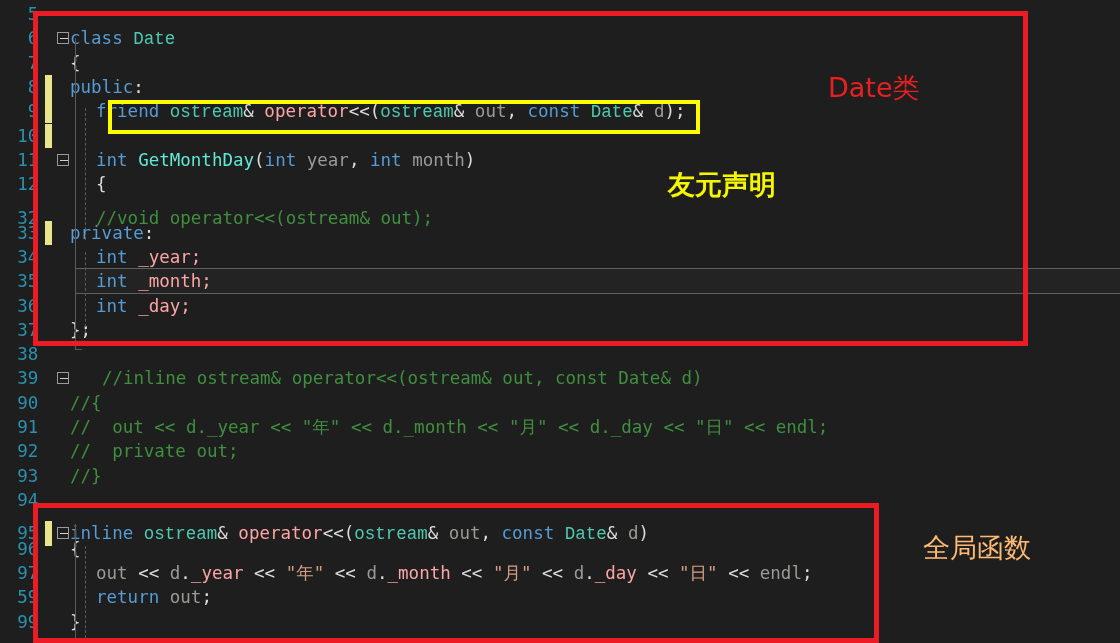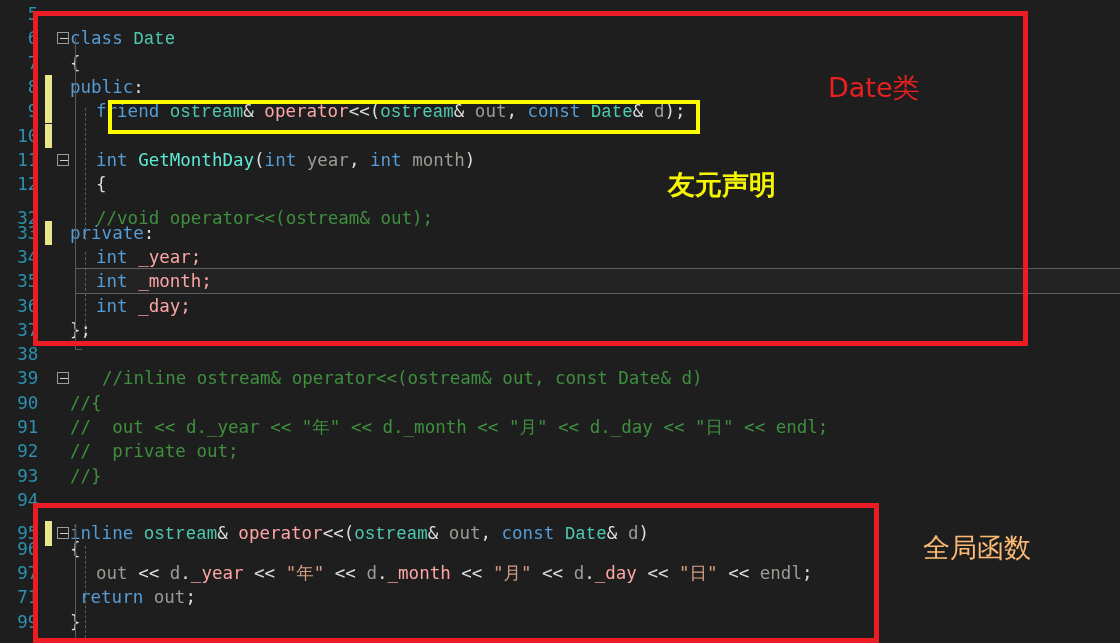--- a/index.html
+++ b/index.html
@@ -208,22 +208,22 @@
       </div>
       <div class="row" style="top: 536.6px;">
         <div class="lnum">96</div>
         <div class="code" style="left: 70px;"><span class="pun">{</span></div>
       </div>
       <div class="row" style="top: 560.9px;">
         <div class="lnum">97</div>
         <div class="code" style="left: 96px;"><span class="var">out</span><span class="pun"> &lt;&lt; </span><span class="var">d</span><span class="pun">.</span><span class="mem">_year</span><span class="pun"> &lt;&lt; </span><span class="str">"年"</span><span class="pun"> &lt;&lt; </span><span class="var">d</span><span class="pun">.</span><span class="mem">_month</span><span class="pun"> &lt;&lt; </span><span class="str">"月"</span><span class="pun"> &lt;&lt; </span><span class="var">d</span><span class="pun">.</span><span class="mem">_day</span><span class="pun"> &lt;&lt; </span><span class="str">"日"</span><span class="pun"> &lt;&lt; </span><span class="var">endl</span><span class="pun">;</span></div>
       </div>
       <div class="row" style="top: 585.2px;">
-        <div class="lnum">71</div>
-        <div class="code" style="left: 80px;"><span class="kw">return</span><span class="pun"> </span><span class="var">out</span><span class="pun">;</span></div>
+        <div class="lnum">59</div>
+        <div class="code" style="left: 96px;"><span class="kw">return</span><span class="pun"> </span><span class="var">out</span><span class="pun">;</span></div>
       </div>
       <div class="row" style="top: 609.5px;">
         <div class="lnum">99</div>
         <div class="code" style="left: 70px;"><span class="pun">}</span></div>
       </div>
     </div>
 
   <div id="guides">
       <div class="guide-solid hook" style="left: 75px; top: 38px; height: 312px; background: rgb(90, 90, 90);"></div>
       <div class="guide-solid hook" style="left: 75px; top: 524px; height: 119px; background: rgb(90, 90, 90);"></div>

